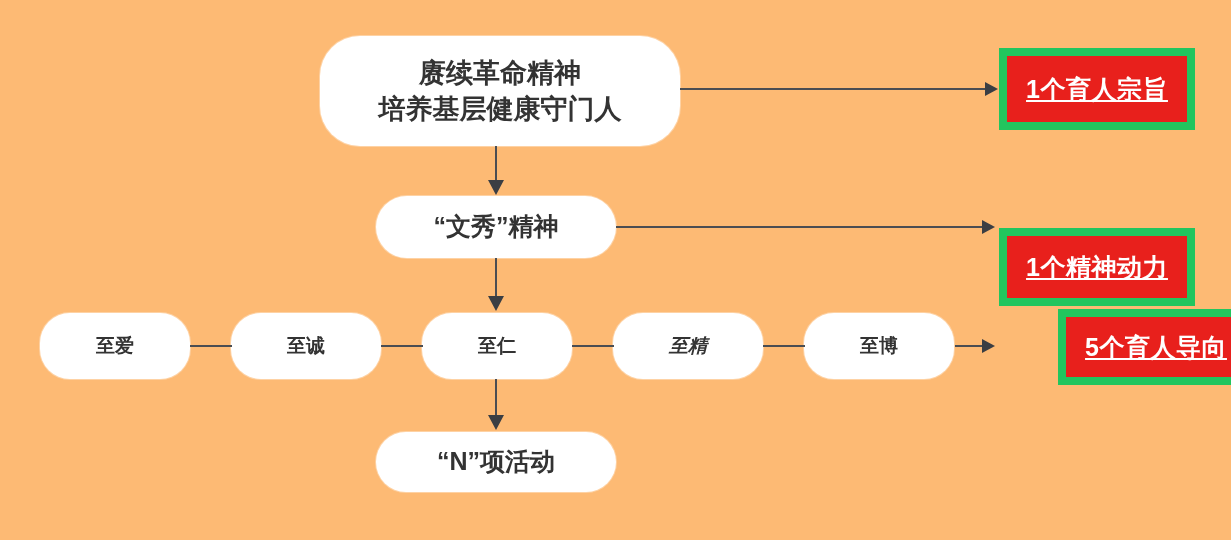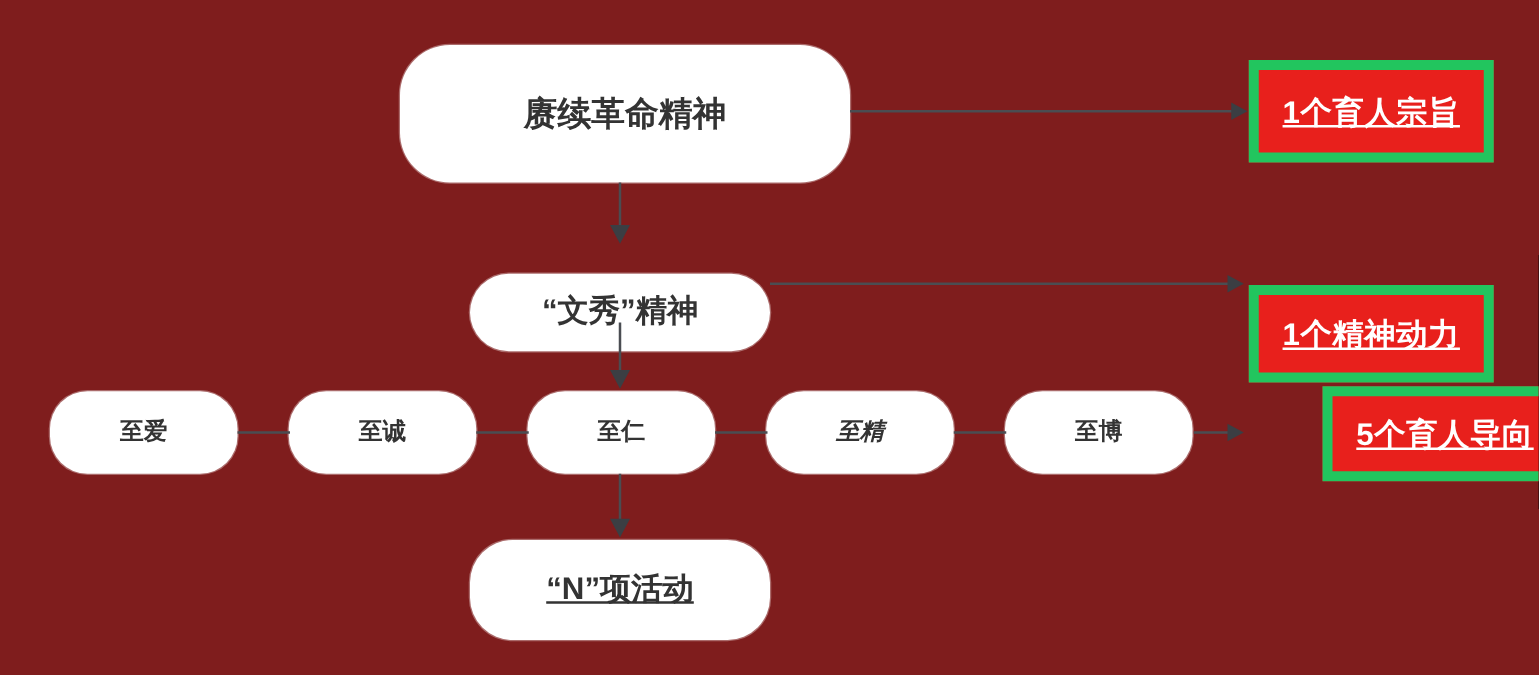--- a/index.html
+++ b/index.html
@@ -4,21 +4,21 @@
 <style>
   html, body {
     margin: 0;
     padding: 0;
     background: #000000;
   }
   #canvas {
     position: relative;
     width: 1231px;
     height: 540px;
-    background: #7f1d1d;
+    background: #fdba74;
     overflow: hidden;
     font-family: "Liberation Sans", "DejaVu Sans", sans-serif;
   }
 
   
   .node {
     position: absolute;
     background: #ffffff;
     color: #333333;
     font-weight: bold;
@@ -39,28 +39,26 @@
     border-radius: 40px;
     font-size: 27px;
     padding: 0 18px;
   }
   .node-top .line { display: block; white-space: nowrap; }
 
   .node-wenxiu {
     left: 376px; top: 196px;
     width: 240px; height: 62px;
     font-size: 25px;
-    margin-top: 23px;
   }
 
   .node-n {
     left: 376px; top: 432px;
-    width: 240px; height: 80px;
+    width: 240px; height: 60px;
     font-size: 25px;
-    text-decoration: underline;
   }
 
   .node-row {
     top: 313px;
     width: 150px; height: 66px;
     font-size: 19px;
   }
   .row-1 { left: 40px; }
   .row-2 { left: 231px; }
   .row-3 { left: 422px; }
@@ -140,20 +138,21 @@
   .c4 { left: 763px; top: 345px; width: 42px; }
 </style>
 </head>
 <body>
 
 <div id="canvas">
 
   <div class="node node-top">
     <div>
       <span class="line">赓续革命精神</span>
+      <span class="line">培养基层健康守门人</span>
     </div>
   </div>
 
   <div class="node pill node-wenxiu">“文秀”精神</div>
 
   <div class="node pill-sm node-row row-1">至爱</div>
   <div class="node pill-sm node-row row-2">至诚</div>
   <div class="node pill-sm node-row row-3">至仁</div>
   <div class="node pill-sm node-row row-4">至精</div>
   <div class="node pill-sm node-row row-5">至博</div>

